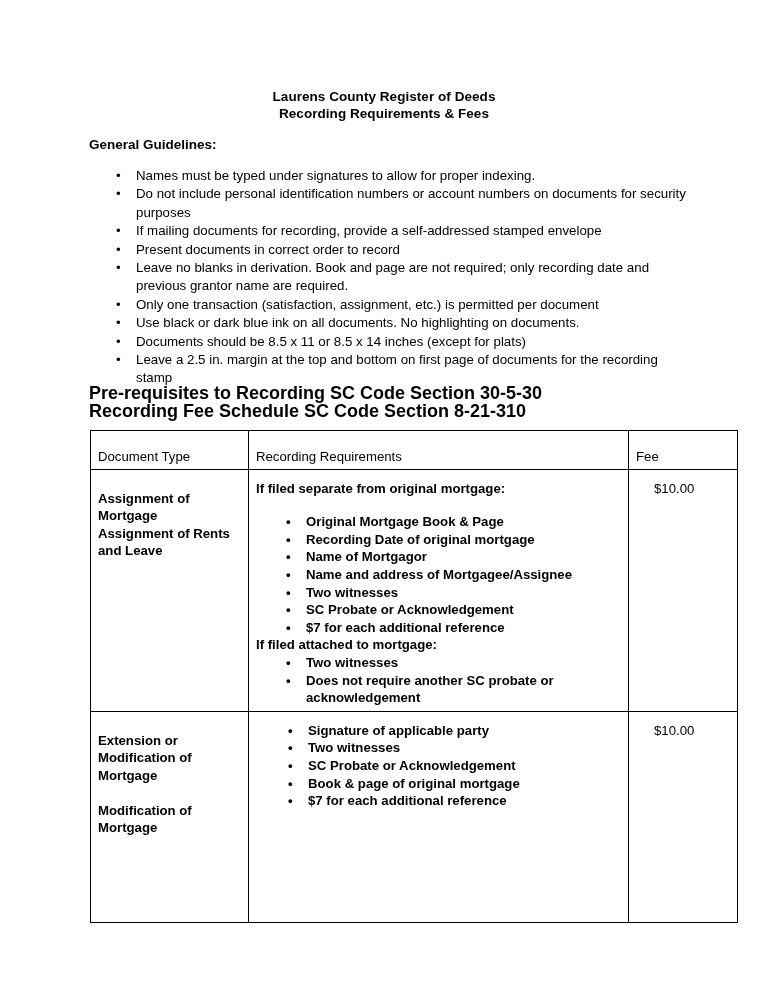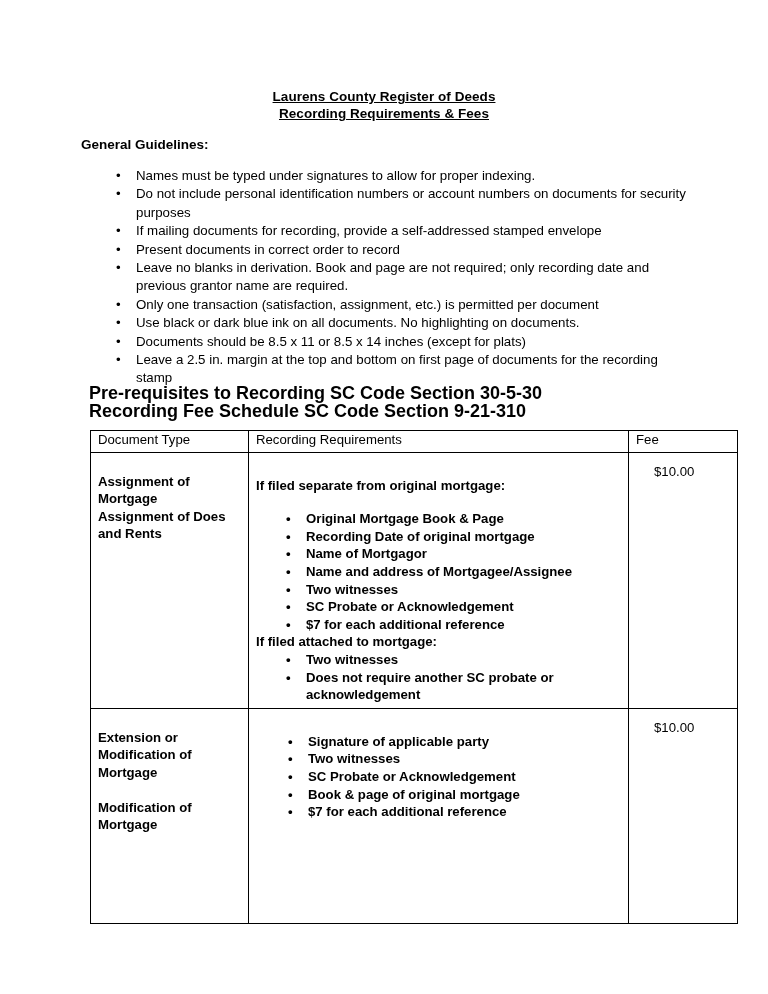--- a/index.html
+++ b/index.html
@@ -29,27 +29,26 @@
     left: 0;
     top: 88px;
     width: 768px;
     text-align: center;
   }
   .doc-title .line {
     font-size: 13.5px;
     font-weight: bold;
     line-height: 17px;
     letter-spacing: 0.05px;
-    text-decoration: underline;
   }
 
   
   .section-heading {
     position: absolute;
-    left: 81px;
+    left: 89px;
     top: 136px;
     font-size: 13.5px;
     font-weight: bold;
     line-height: 17px;
   }
 
   
   .guidelines {
     position: absolute;
     left: 89px;
@@ -103,34 +102,34 @@
     border: 1px solid #000000;
     vertical-align: top;
     padding: 4px 6px 4px 7px;
     font-size: 13.2px;
     line-height: 17.6px;
     text-align: left;
   }
   .fee-table th {
     font-weight: normal;
     height: 15px;
-    padding-top: 0;
+    padding-top: 17px;
     padding-bottom: 3px;
   }
   .fee-table td.type-cell {
     font-weight: bold;
     padding-top: 20px;
   }
   .fee-table td.fee-cell {
     font-weight: normal;
     padding-top: 10px;
     padding-left: 25px;
   }
   .fee-table td.req-cell {
-    padding-top: 24px;
+    padding-top: 10px;
   }
 
   .type-line { display: block; }
   .type-gap { display: block; height: 17px; }
 
   .req-lead {
     display: block;
     font-weight: bold;
     margin: 0;
   }
@@ -178,43 +177,43 @@
       <li><span class="bullet">•</span><span>Present documents in correct order to record</span></li>
       <li><span class="bullet">•</span><span>Leave no blanks in derivation.  Book and page are not required; only recording date and previous grantor name are required.</span></li>
       <li><span class="bullet">•</span><span>Only one transaction (satisfaction, assignment, etc.) is permitted per document</span></li>
       <li><span class="bullet">•</span><span>Use black or dark blue ink on all documents.  No highlighting on documents.</span></li>
       <li><span class="bullet">•</span><span>Documents should be 8.5 x 11 or 8.5 x 14 inches (except for plats)</span></li>
       <li><span class="bullet">•</span><span>Leave a 2.5 in. margin at the top and bottom on first page of documents for the recording stamp</span></li>
     </ul>
 
   <div class="prereq">
     <div>Pre-requisites to Recording SC Code Section 30-5-30</div>
-    <div>Recording Fee Schedule SC Code Section 9-21-310</div>
+    <div>Recording Fee Schedule SC Code Section 8-21-310</div>
   </div>
 
   <table class="fee-table">
     <colgroup>
       <col class="c-type">
       <col class="c-req">
       <col class="c-fee">
     </colgroup>
     <thead>
       <tr>
         <th>Document Type</th>
         <th>Recording Requirements</th>
         <th>Fee</th>
       </tr>
     </thead>
     <tbody id="table-body">
         <tr>
           <td class="type-cell">
             <span class="type-line">Assignment of</span>
             <span class="type-line">Mortgage</span>
-            <span class="type-line">Assignment of Does</span>
-            <span class="type-line">and Rents</span>
+            <span class="type-line">Assignment of Rents</span>
+            <span class="type-line">and Leave</span>
           </td>
           <td class="req-cell">
             <span class="req-lead light">If filed separate from original mortgage:</span>
             <ul class="req-list spaced">
               <li><span class="bullet">•</span><span>Original Mortgage Book &amp; Page</span></li>
               <li><span class="bullet">•</span><span>Recording Date of original mortgage</span></li>
               <li><span class="bullet">•</span><span>Name of Mortgagor</span></li>
               <li><span class="bullet">•</span><span>Name and address of Mortgagee/Assignee</span></li>
               <li><span class="bullet">•</span><span>Two witnesses</span></li>
               <li><span class="bullet">•</span><span>SC Probate or Acknowledgement</span></li>

